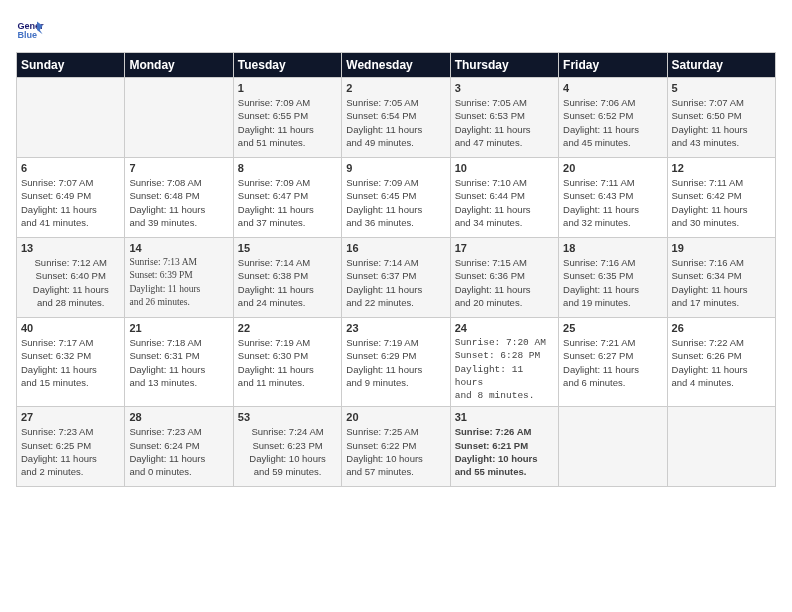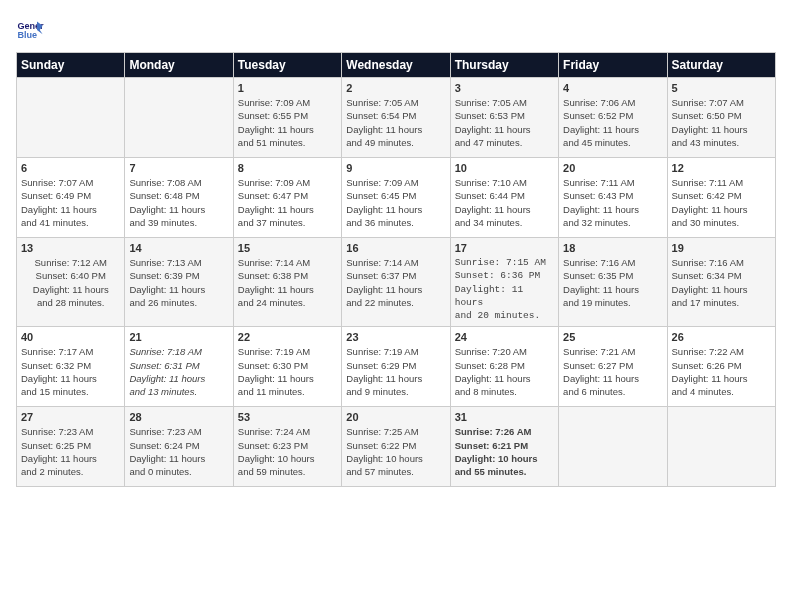--- a/index.html
+++ b/index.html
@@ -214,42 +214,42 @@
       <tr>
         <td>
           <span class="day-num">13</span>
           <div class="day-detail" style="white-space: pre-line; text-align: center;">Sunrise: 7:12 AM
 Sunset: 6:40 PM
 Daylight: 11 hours
 and 28 minutes.</div>
         </td>
         <td>
           <span class="day-num">14</span>
-          <div class="day-detail" style="white-space: pre-line;">Sunrise: 7:13 AM
+          <div class="day-detail" style="white-space: pre-line; font-family: Liberation Serif, serif;">Sunrise: 7:13 AM
 Sunset: 6:39 PM
 Daylight: 11 hours
 and 26 minutes.</div>
         </td>
         <td>
           <span class="day-num">15</span>
           <div class="day-detail" style="white-space: pre-line;">Sunrise: 7:14 AM
 Sunset: 6:38 PM
 Daylight: 11 hours
 and 24 minutes.</div>
         </td>
         <td>
           <span class="day-num">16</span>
           <div class="day-detail" style="white-space: pre-line;">Sunrise: 7:14 AM
 Sunset: 6:37 PM
 Daylight: 11 hours
 and 22 minutes.</div>
         </td>
         <td>
           <span class="day-num">17</span>
-          <div class="day-detail" style="white-space: pre-line; font-family: Liberation Mono, monospace;">Sunrise: 7:15 AM
+          <div class="day-detail" style="white-space: pre-line;">Sunrise: 7:15 AM
 Sunset: 6:36 PM
 Daylight: 11 hours
 and 20 minutes.</div>
         </td>
         <td>
           <span class="day-num">18</span>
           <div class="day-detail" style="white-space: pre-line;">Sunrise: 7:16 AM
 Sunset: 6:35 PM
 Daylight: 11 hours
 and 19 minutes.</div>
@@ -265,42 +265,42 @@
       <tr>
         <td>
           <span class="day-num">40</span>
           <div class="day-detail" style="white-space: pre-line;">Sunrise: 7:17 AM
 Sunset: 6:32 PM
 Daylight: 11 hours
 and 15 minutes.</div>
         </td>
         <td>
           <span class="day-num">21</span>
-          <div class="day-detail" style="white-space: pre-line; font-style: italic;">Sunrise: 7:18 AM
+          <div class="day-detail" style="white-space: pre-line;">Sunrise: 7:18 AM
 Sunset: 6:31 PM
 Daylight: 11 hours
 and 13 minutes.</div>
         </td>
         <td>
           <span class="day-num">22</span>
           <div class="day-detail" style="white-space: pre-line;">Sunrise: 7:19 AM
 Sunset: 6:30 PM
 Daylight: 11 hours
 and 11 minutes.</div>
         </td>
         <td>
           <span class="day-num">23</span>
           <div class="day-detail" style="white-space: pre-line;">Sunrise: 7:19 AM
 Sunset: 6:29 PM
 Daylight: 11 hours
 and 9 minutes.</div>
         </td>
         <td>
           <span class="day-num">24</span>
-          <div class="day-detail" style="white-space: pre-line;">Sunrise: 7:20 AM
+          <div class="day-detail" style="white-space: pre-line; font-family: Liberation Mono, monospace;">Sunrise: 7:20 AM
 Sunset: 6:28 PM
 Daylight: 11 hours
 and 8 minutes.</div>
         </td>
         <td>
           <span class="day-num">25</span>
           <div class="day-detail" style="white-space: pre-line;">Sunrise: 7:21 AM
 Sunset: 6:27 PM
 Daylight: 11 hours
 and 6 minutes.</div>
@@ -323,21 +323,21 @@
         </td>
         <td>
           <span class="day-num">28</span>
           <div class="day-detail" style="white-space: pre-line;">Sunrise: 7:23 AM
 Sunset: 6:24 PM
 Daylight: 11 hours
 and 0 minutes.</div>
         </td>
         <td>
           <span class="day-num">53</span>
-          <div class="day-detail" style="white-space: pre-line;">Sunrise: 7:24 AM
+          <div class="day-detail" style="white-space: pre-line; text-align: center;">Sunrise: 7:24 AM
 Sunset: 6:23 PM
 Daylight: 10 hours
 and 59 minutes.</div>
         </td>
         <td>
           <span class="day-num">20</span>
           <div class="day-detail" style="white-space: pre-line;">Sunrise: 7:25 AM
 Sunset: 6:22 PM
 Daylight: 10 hours
 and 57 minutes.</div>

